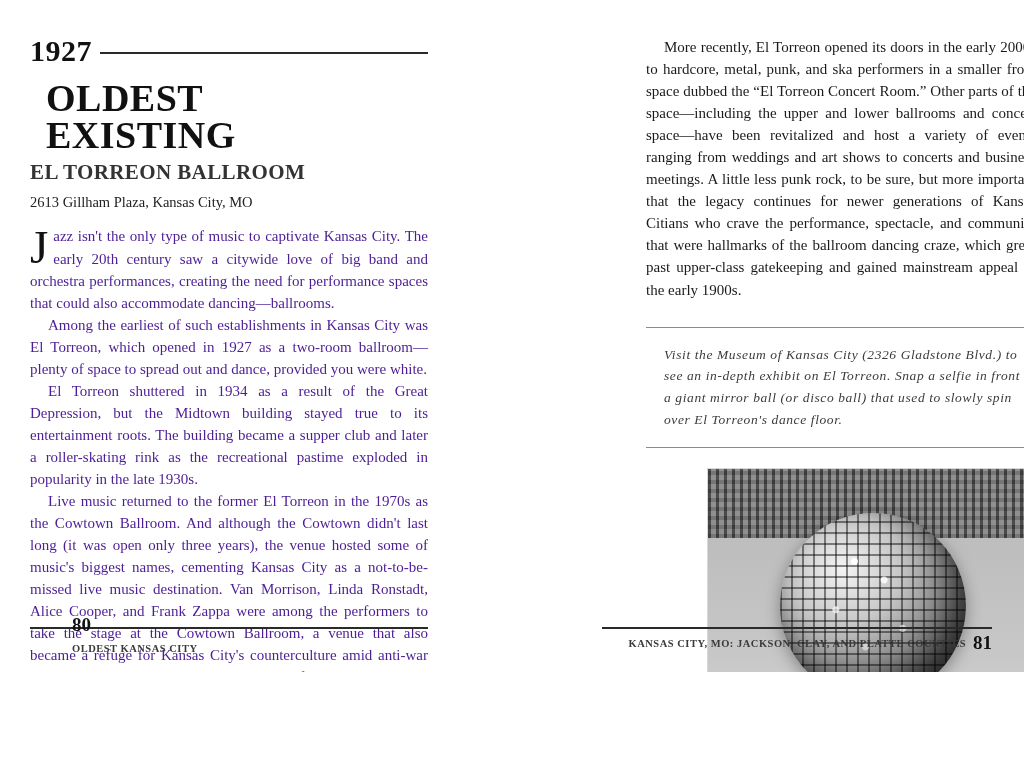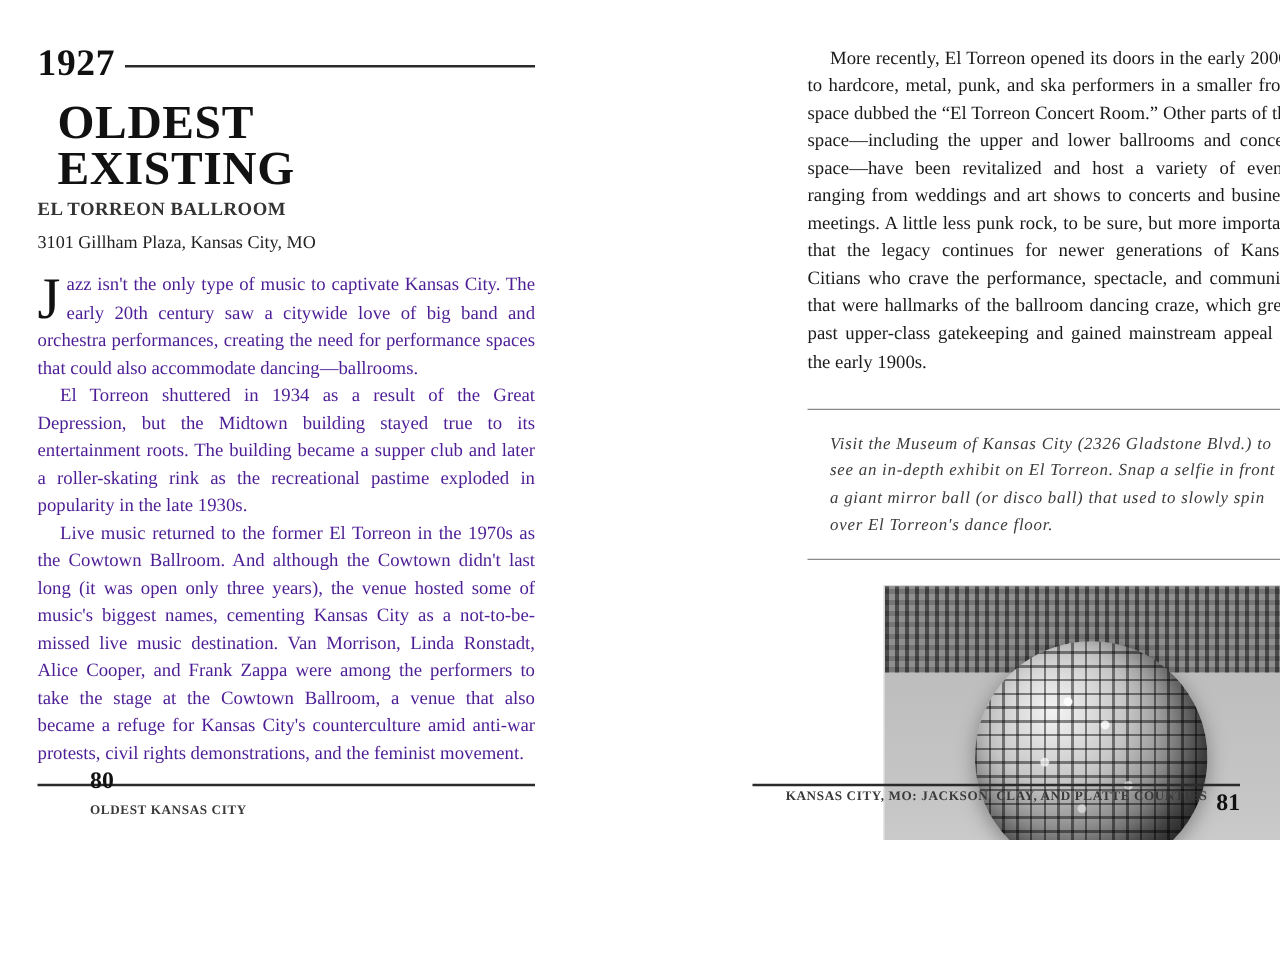--- a/index.html
+++ b/index.html
@@ -56,21 +56,21 @@
     letter-spacing: 0.5px;
     color: #111;
     text-transform: uppercase;
     margin: 0 0 6px 16px;
     max-width: 340px;
   }
 
   .subtitle {
     font-family: "Liberation Serif", serif;
     font-weight: bold;
-    font-size: 15px;
+    font-size: 21px;
     letter-spacing: 0.4px;
     text-transform: uppercase;
     color: #333;
     margin: 0 0 9px 0;
   }
 
   .address {
     font-family: "Liberation Serif", serif;
     font-size: 14.5px;
     color: #222;
@@ -226,21 +226,21 @@
     display: flex;
     align-items: baseline;
     gap: 7px;
     flex-direction: column;
   }
   .footer-right {
     position: absolute;
     right: 32px;
     bottom: 18px;
     display: flex;
-    align-items: flex-start;
+    align-items: center;
     gap: 7px;
   }
   .folio {
     font-family: "Liberation Serif", serif;
     font-weight: bold;
     font-size: 19px;
     color: #111;
   }
   .running-head {
     font-family: "Liberation Serif", serif;
@@ -279,27 +279,28 @@
       <div class="year">1927</div>
       <div class="year-rule"></div>
     </div>
 
     <h1 class="title">
       <span>Oldest Existing</span><br>
     </h1>
 
     <div class="subtitle">El Torreon Ballroom</div>
 
-    <div class="address">3101 Gillham Plaza, Kansas City, MO</div>
+    <div class="address">2613 Gillham Plaza, Kansas City, MO</div>
 
     <div class="body-text">
       <div class="dropcap-wrap">
         <span class="dropcap">J</span>
         <p class="first">azz isn't the only type of music to captivate Kansas City. The early 20th century saw a citywide love of big band and orchestra performances, creating the need for performance spaces that could also accommodate dancing—ballrooms.</p>
       </div>
+      <p>Among the earliest of such establishments in Kansas City was El Torreon, which opened in 1927 as a two-room ballroom—plenty of space to spread out and dance, provided you were white.</p>
       <p>El Torreon shuttered in 1934 as a result of the Great Depression, but the Midtown building stayed true to its entertainment roots. The building became a supper club and later a roller-skating rink as the recreational pastime exploded in popularity in the late 1930s.</p>
       <p>Live music returned to the former El Torreon in the 1970s as the Cowtown Ballroom. And although the Cowtown didn't last long (it was open only three years), the venue hosted some of music's biggest names, cementing Kansas City as a not-to-be-missed live music destination. Van Morrison, Linda Ronstadt, Alice Cooper, and Frank Zappa were among the performers to take the stage at the Cowtown Ballroom, a venue that also became a refuge for Kansas City's counterculture amid anti-war protests, civil rights demonstrations, and the feminist movement.</p>
     </div>
   </div>
 
   <div class="right-col">
     <p class="cont">More recently, El Torreon opened its doors in the early 2000s to hardcore, metal, punk, and ska performers in a smaller front space dubbed the “El Torreon Concert Room.” Other parts of the space—including the upper and lower ballrooms and concert space—have been revitalized and host a variety of events ranging from weddings and art shows to concerts and business meetings. A little less punk rock, to be sure, but more important that the legacy continues for newer generations of Kansas Citians who crave the performance, spectacle, and community that were hallmarks of the ballroom dancing craze, which grew past upper-class gatekeeping and gained mainstream appeal in the early 1900s.</p>
 
     <div class="sidebar-note">
       <p>Visit the Museum of Kansas City (2326 Gladstone Blvd.) to see an in-depth exhibit on El Torreon. Snap a selfie in front of a giant mirror ball (or disco ball) that used to slowly spin over El Torreon's dance floor.</p>

